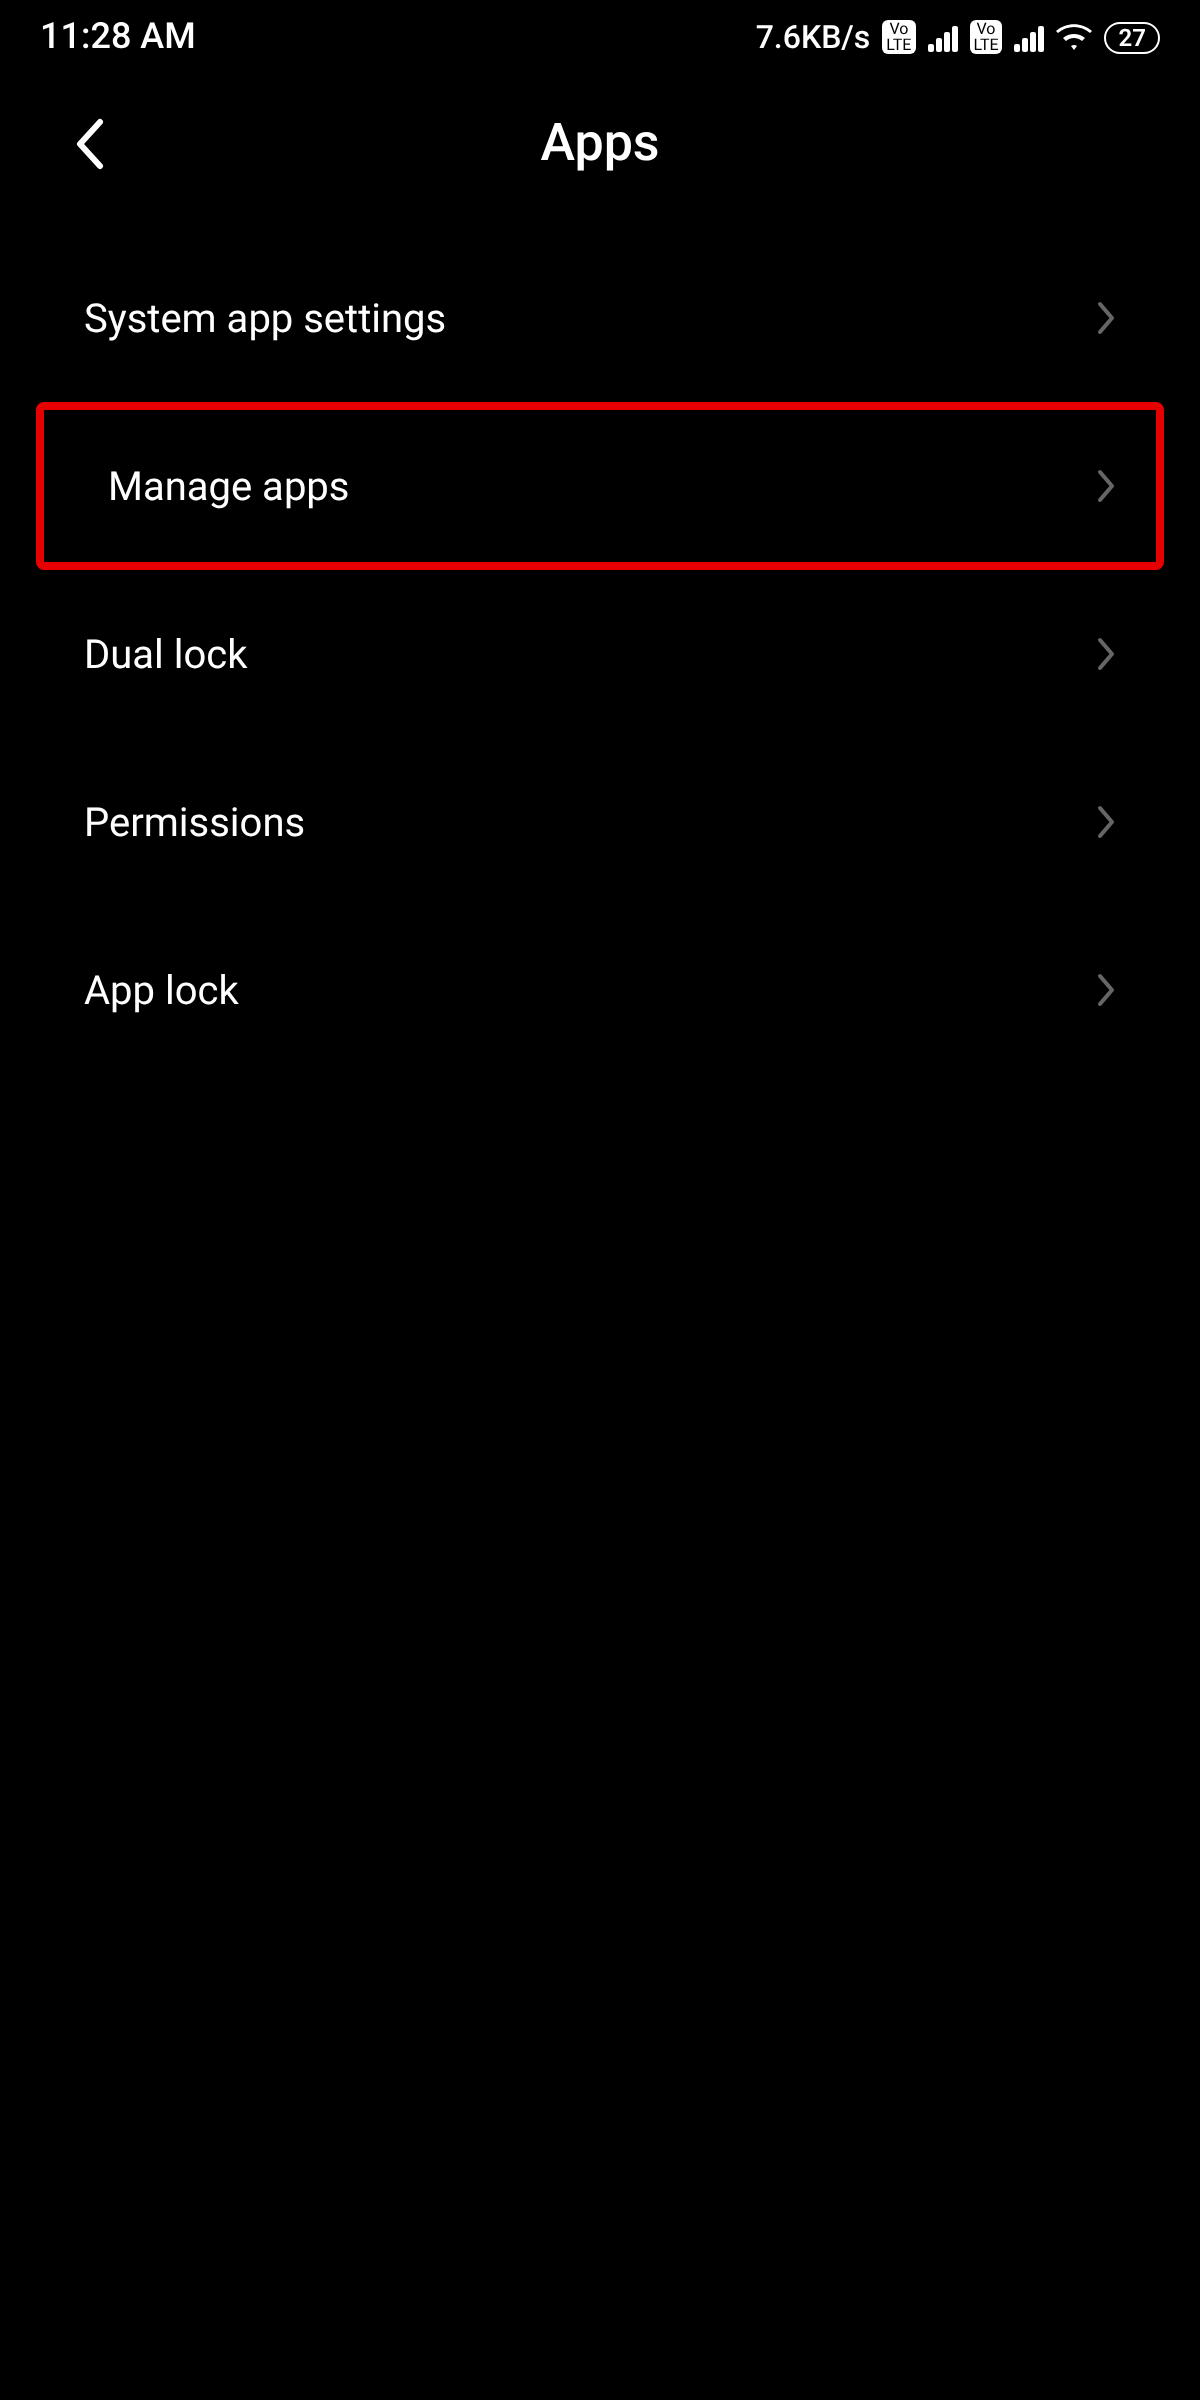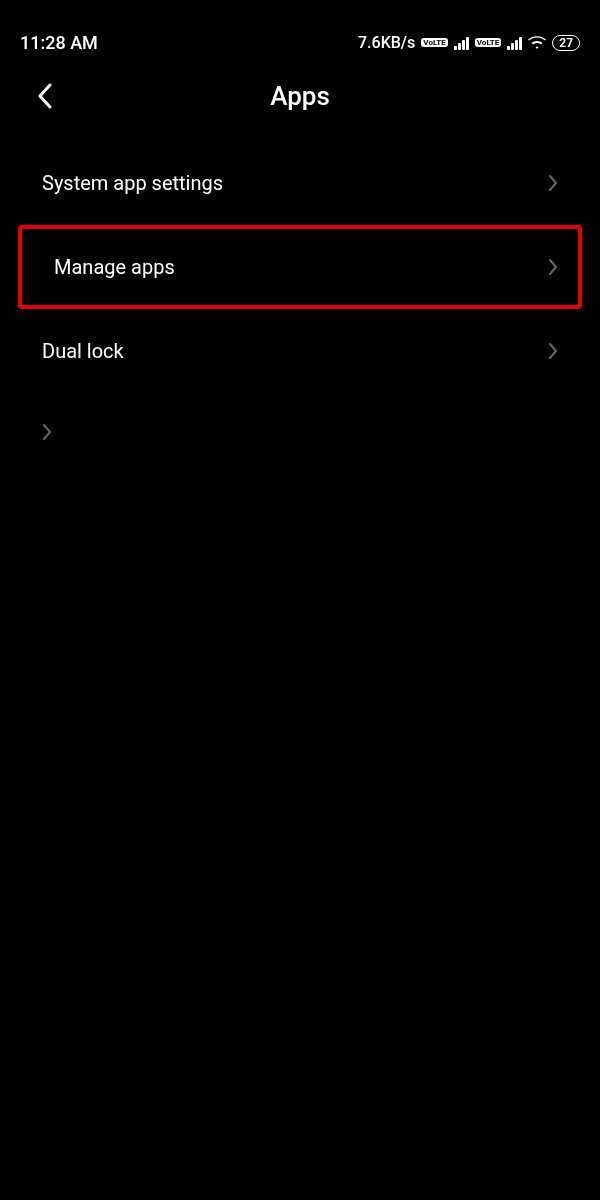--- a/index.html
+++ b/index.html
@@ -15,43 +15,43 @@
       font-family: -apple-system, BlinkMacSystemFont, "Segoe UI", Roboto, sans-serif;
       overflow: hidden;
     }
     .status-bar {
       display: flex;
       justify-content: space-between;
       align-items: center;
       padding: 8px 20px 4px 20px;
       font-size: 18px;
       font-weight: 500;
-      margin-top: 24px;
     }
     .status-left {
       display: flex;
       align-items: center;
     }
     .status-right {
       display: flex;
       align-items: center;
       gap: 6px;
       font-size: 16px;
     }
     .volte-badge {
       display: inline-flex;
       align-items: center;
       justify-content: center;
       background: #fff;
       color: #000;
       font-size: 8px;
-      font-weight: 700;
+      font-weight: 400;
       padding: 1px 2px;
       border-radius: 3px;
       line-height: 1;
+      flex-direction: column;
     }
     .volte-badge span { line-height: 0.9; }
     .signal-bars {
       display: inline-flex;
       align-items: flex-end;
       gap: 1px;
       height: 14px;
     }
     .signal-bars div {
       width: 3px;
@@ -193,19 +193,28 @@
   </div>
   <div class="menu-item">
     <span class="menu-label">Dual lock</span>
     <span class="chevron">
       <svg width="10" height="18" viewBox="0 0 10 18" fill="none">
           <path d="M2 2L8 9L2 16" stroke="#666" stroke-width="2" stroke-linecap="round" stroke-linejoin="round"></path>
         </svg>
     </span>
   </div>
   <div class="menu-item">
+    <span class="menu-label">Permissions</span>
+    <span class="chevron">
+      <svg width="10" height="18" viewBox="0 0 10 18" fill="none">
+          <path d="M2 2L8 9L2 16" stroke="#666" stroke-width="2" stroke-linecap="round" stroke-linejoin="round"></path>
+        </svg>
+    </span>
+  </div>
+  <div class="menu-item">
+    <span class="menu-label">App lock</span>
     <span class="chevron">
       <svg width="10" height="18" viewBox="0 0 10 18" fill="none">
           <path d="M2 2L8 9L2 16" stroke="#666" stroke-width="2" stroke-linecap="round" stroke-linejoin="round"></path>
         </svg>
     </span>
   </div>
 </div>
 
 </body></html>

